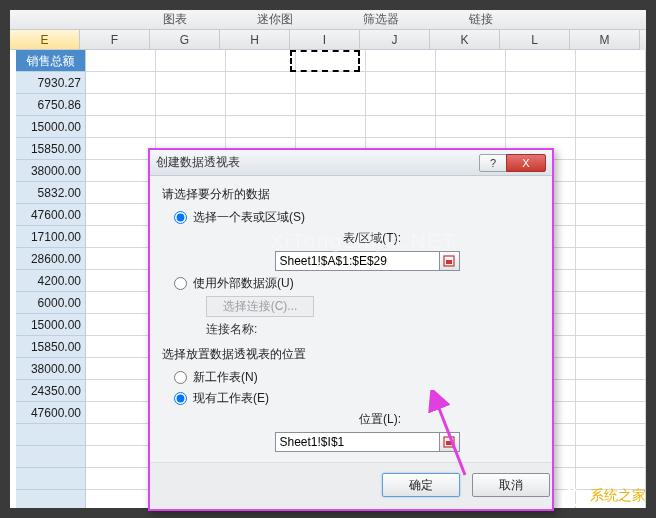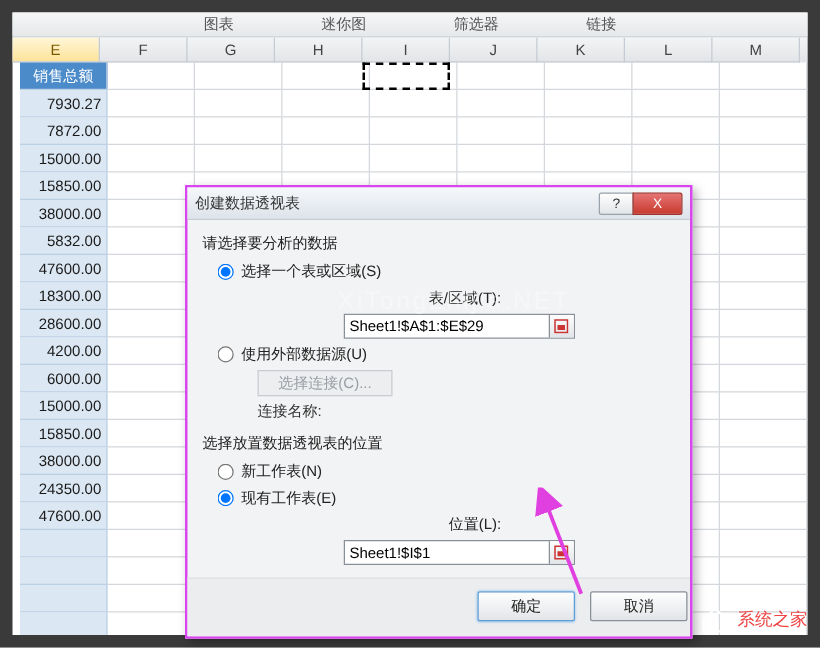--- a/index.html
+++ b/index.html
@@ -229,21 +229,21 @@
 .annotation-arrow {
   position: absolute;
   pointer-events: none;
 }
 
 
 .watermark-logo {
   position: absolute;
   right: 10px;
   bottom: 10px;
-  color: #ef4444;
+  color: #eab308;
   display: flex;
   align-items: center;
   gap: 6px;
   font-size: 14px;
   pointer-events: none;
 }
 .watermark-top {
   position: absolute;
   left: 270px;
   top: 230px;
@@ -298,21 +298,21 @@
           <div class="cell"></div>
           <div class="cell"></div>
           <div class="cell"></div>
           <div class="cell"></div>
           <div class="cell"></div>
           <div class="cell"></div>
           <div class="cell"></div>
           <div class="cell"></div>
         </div>
       <div class="grid-row">
-          <div class="cell e">7872.00</div>
+          <div class="cell e">6750.86</div>
           <div class="cell"></div>
           <div class="cell"></div>
           <div class="cell"></div>
           <div class="cell"></div>
           <div class="cell"></div>
           <div class="cell"></div>
           <div class="cell"></div>
           <div class="cell"></div>
         </div>
       <div class="grid-row">
@@ -364,21 +364,21 @@
           <div class="cell"></div>
           <div class="cell"></div>
           <div class="cell"></div>
           <div class="cell"></div>
           <div class="cell"></div>
           <div class="cell"></div>
           <div class="cell"></div>
           <div class="cell"></div>
         </div>
       <div class="grid-row">
-          <div class="cell e">18300.00</div>
+          <div class="cell e">17100.00</div>
           <div class="cell"></div>
           <div class="cell"></div>
           <div class="cell"></div>
           <div class="cell"></div>
           <div class="cell"></div>
           <div class="cell"></div>
           <div class="cell"></div>
           <div class="cell"></div>
         </div>
       <div class="grid-row">

